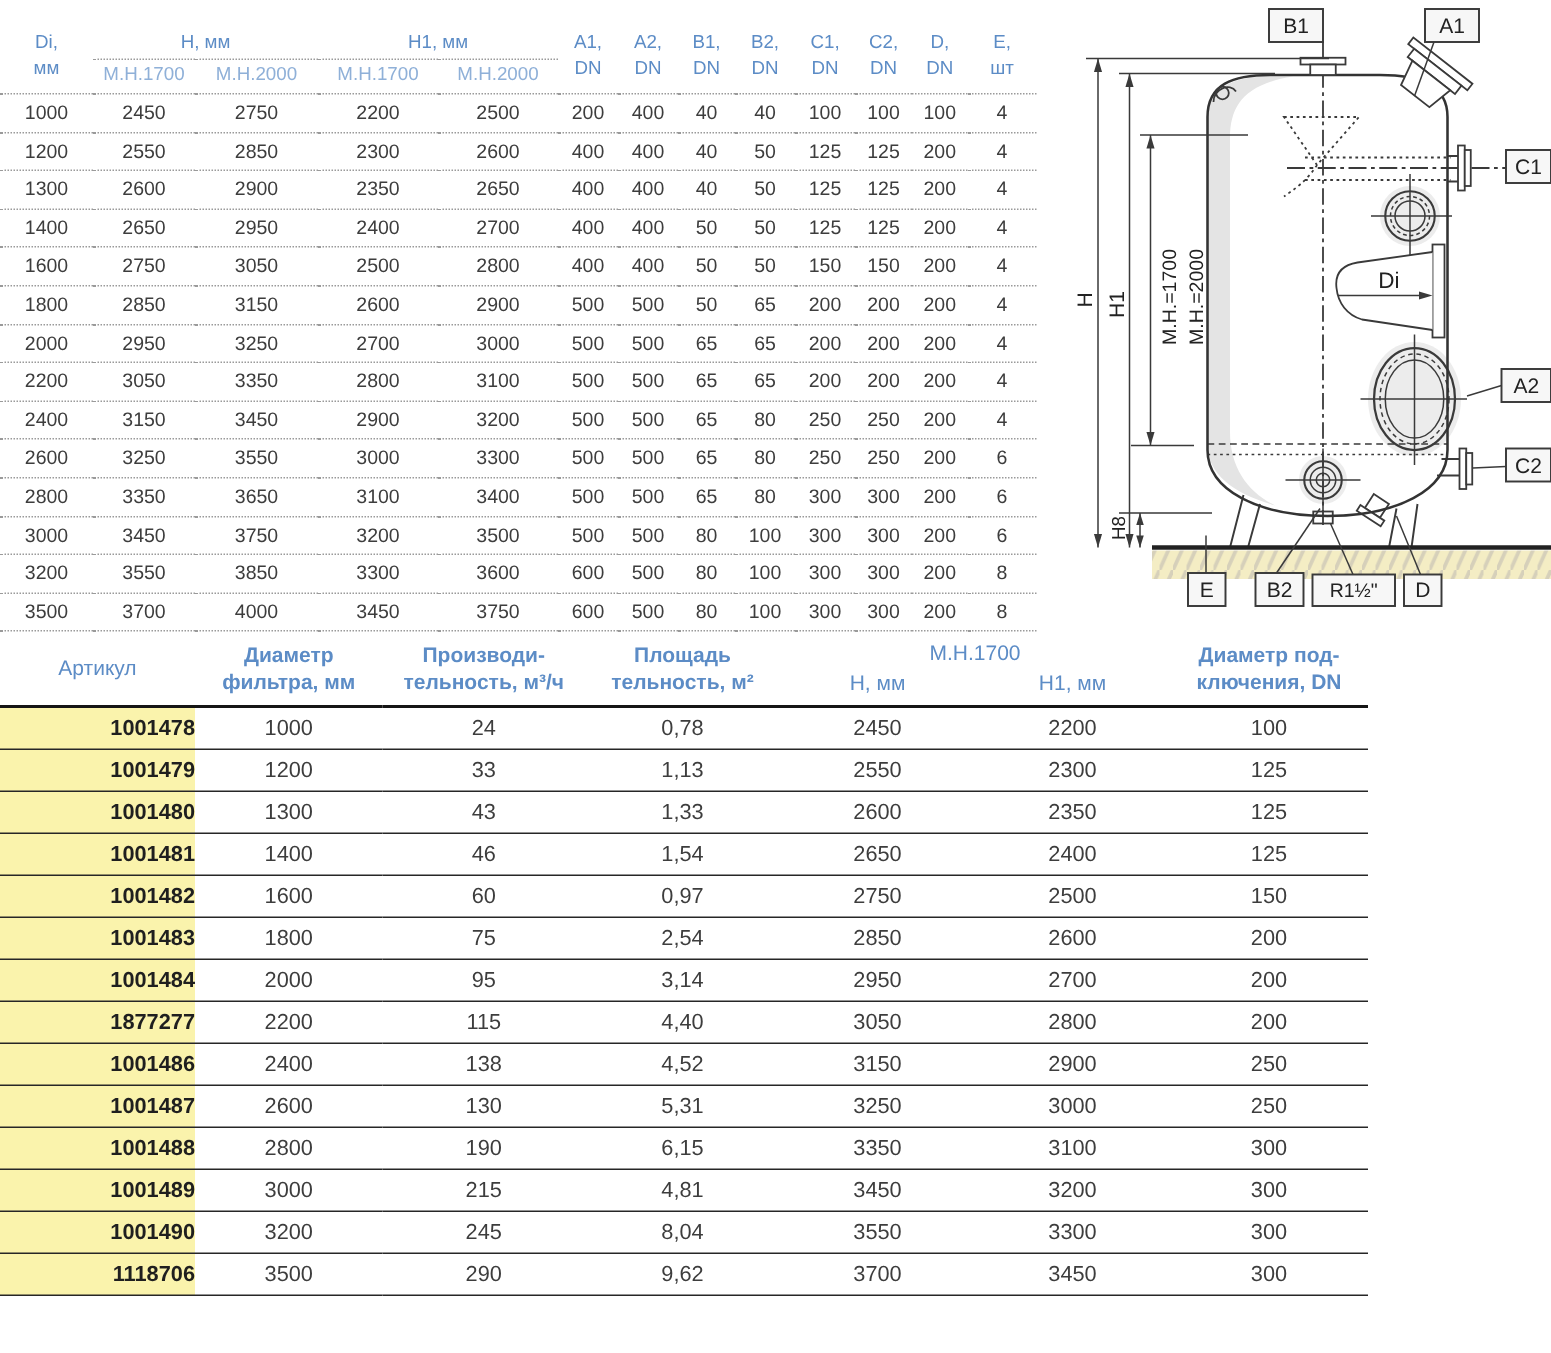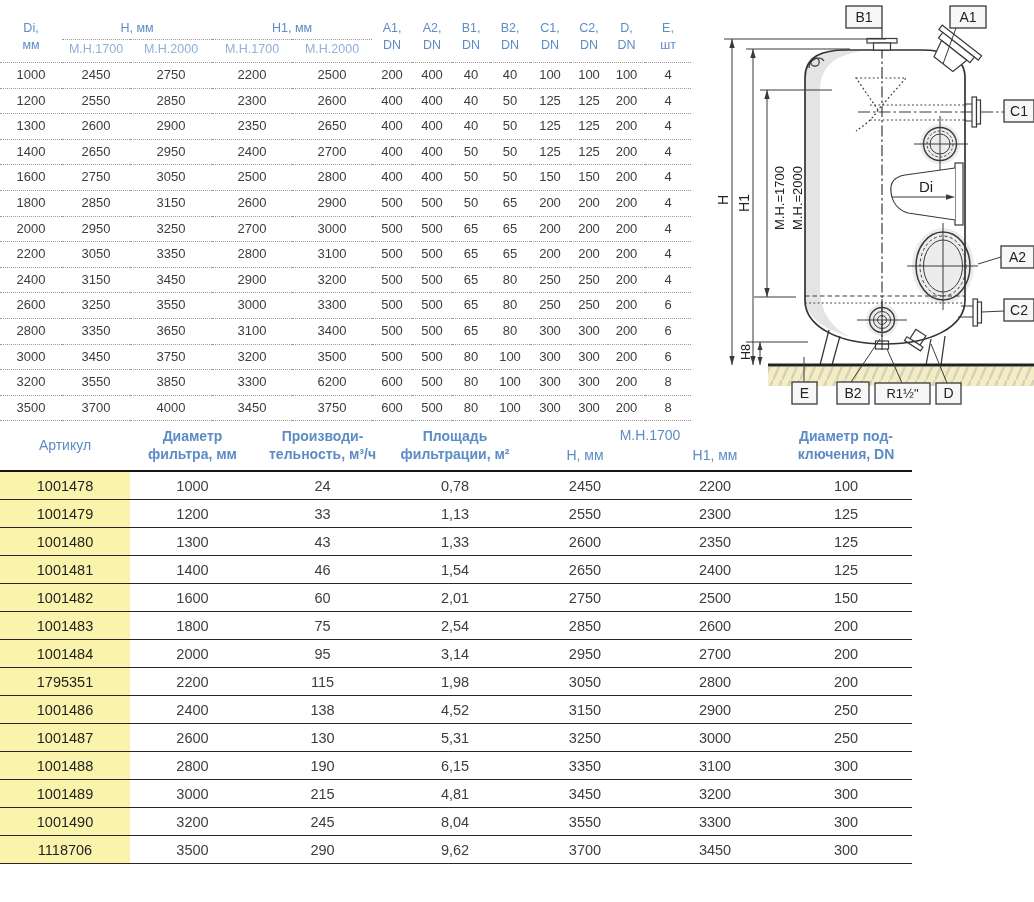--- a/index.html
+++ b/index.html
@@ -21,21 +21,21 @@
   
   .prod{position:absolute;left:0;top:424px;width:912px;table-layout:fixed;}
   .prod th{font-weight:normal;color:#5c8cc6;font-size:14px;line-height:18px;
            text-align:center;vertical-align:middle;padding:2px 0 6px;}
   .prod th .l{display:block;font-weight:bold;}
   .prod thead th{border-bottom:2px solid #151515;}
   .prod thead tr:first-child th.grp{border-bottom:none;padding:2px 0 0;vertical-align:top;}
   .prod thead tr:nth-child(2) th{vertical-align:bottom;}
   .prod tbody td{font-size:14.5px;color:#3d3d3d;text-align:center;line-height:16px;
                  padding:5.5px 0;border-bottom:1.5px solid #262626;}
-  .prod tbody td.article{background:#faf3ac;font-weight:normal;color:#1f1f1f;}
+  .prod tbody td.article{background:#faf3ac;font-weight:bold;color:#1f1f1f;text-align:right;}
 
   
   .diagram{position:absolute;left:710px;top:0;}
   .diagram text{font-family:"Liberation Sans", sans-serif;fill:#222;}
 </style>
 </head>
 <body>
 <div id="page">
 
 <table class="spec">
@@ -281,21 +281,21 @@
           <td>300</td>
           <td>300</td>
           <td>200</td>
           <td>6</td>
         </tr>
         <tr>
           <td>3200</td>
           <td>3550</td>
           <td>3850</td>
           <td>3300</td>
-          <td>6200</td>
+          <td>3600</td>
           <td>600</td>
           <td>500</td>
           <td>80</td>
           <td>100</td>
           <td>300</td>
           <td>300</td>
           <td>200</td>
           <td>8</td>
         </tr>
         <tr>
@@ -503,21 +503,21 @@
       <th rowspan="2">
         <span class="l">Диаметр</span>
         <span class="l">фильтра, мм</span>
       </th>
       <th rowspan="2">
         <span class="l">Производи-</span>
         <span class="l">тельность, м³/ч</span>
       </th>
       <th rowspan="2">
         <span class="l">Площадь</span>
-        <span class="l">фильтрации, м²</span>
+        <span class="l">тельность, м²</span>
       </th>
       <th colspan="2" class="grp">М.Н.1700</th>
       <th rowspan="2">
         <span class="l">Диаметр под-</span>
         <span class="l">ключения, DN</span>
       </th>
     </tr>
     <tr>
       <th>Н, мм</th>
       <th>Н1, мм</th>
@@ -557,21 +557,21 @@
           <td>46</td>
           <td>1,54</td>
           <td>2650</td>
           <td>2400</td>
           <td>125</td>
         </tr>
         <tr>
           <td class="article">1001482</td>
           <td>1600</td>
           <td>60</td>
-          <td>2,01</td>
+          <td>0,97</td>
           <td>2750</td>
           <td>2500</td>
           <td>150</td>
         </tr>
         <tr>
           <td class="article">1001483</td>
           <td>1800</td>
           <td>75</td>
           <td>2,54</td>
           <td>2850</td>
@@ -581,24 +581,24 @@
         <tr>
           <td class="article">1001484</td>
           <td>2000</td>
           <td>95</td>
           <td>3,14</td>
           <td>2950</td>
           <td>2700</td>
           <td>200</td>
         </tr>
         <tr>
-          <td class="article">1795351</td>
+          <td class="article">1877277</td>
           <td>2200</td>
           <td>115</td>
-          <td>1,98</td>
+          <td>4,40</td>
           <td>3050</td>
           <td>2800</td>
           <td>200</td>
         </tr>
         <tr>
           <td class="article">1001486</td>
           <td>2400</td>
           <td>138</td>
           <td>4,52</td>
           <td>3150</td>

